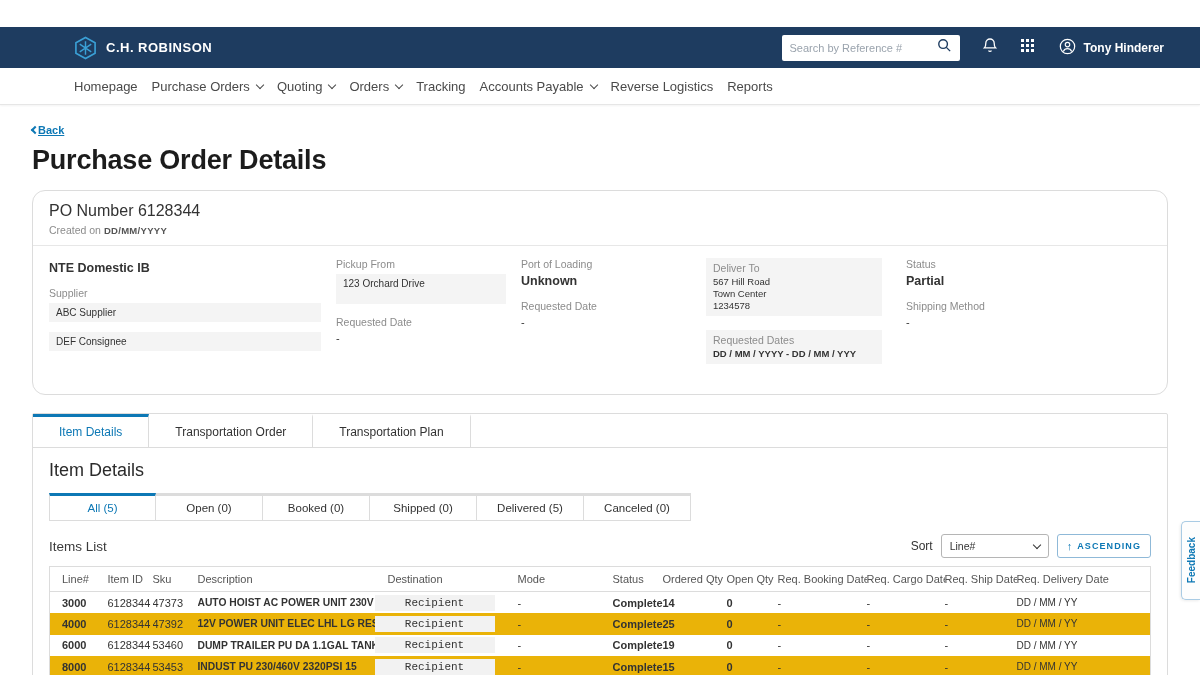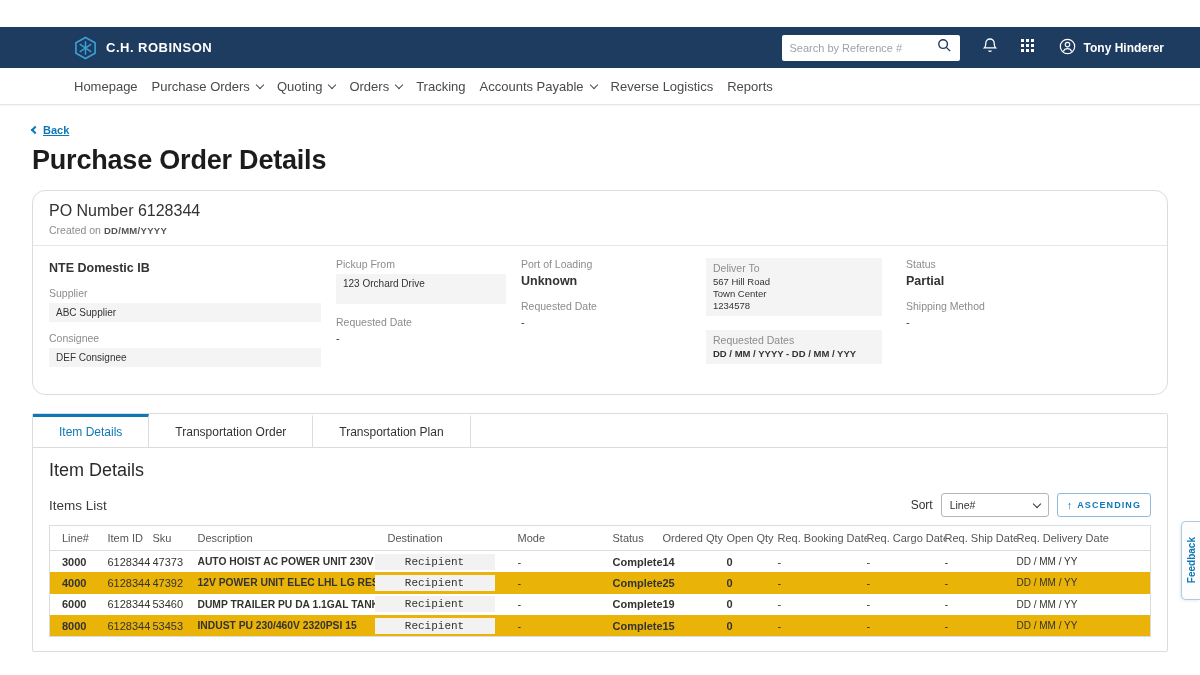--- a/index.html
+++ b/index.html
@@ -22,21 +22,21 @@
 
   
   .menubar { height:37px; background:#fff; display:flex; align-items:center; gap:14px; padding:0 74px;
     border-bottom:1px solid #e6e6e6; box-shadow:0 1px 2px rgba(0,0,0,.05); }
   .nav-item { display:flex; align-items:center; font-size:13px; color:#4a4a4a; cursor:pointer; white-space:nowrap; }
   .caret { width:6px; height:6px; border-right:1.5px solid #4a4a4a; border-bottom:1.5px solid #4a4a4a;
     transform:rotate(45deg); display:inline-block; margin-left:7px; margin-top:-3px; }
 
   
   .main { padding:14px 32px 0 32px; }
-  .back-link { display:inline-flex; align-items:center; gap:5px; color:#0d78b5; font-size:11px; font-weight:700; cursor:pointer;text-decoration:underline; }
+  .back-link { display:inline-flex; align-items:center; color:#0d78b5; font-size:11px; font-weight:700; cursor:pointer;text-decoration:underline; }
   .back-chev { width:6px; height:6px; border-left:2px solid #0d78b5; border-bottom:2px solid #0d78b5;
     transform:rotate(45deg); display:inline-block; }
   h1.page-title { font-size:27px; font-weight:700; color:#1c1c1c; margin:8px 0 14px 0; letter-spacing:-.2px; }
 
   
   .summary-card { border:1px solid #dcdcdc; border-radius:13px; background:#fff; }
   .po-head { padding:11px 16px 9px 16px; border-bottom:1px solid #e7e7e7; }
   .po-number { font-size:16px; color:#333; }
   .created-line { margin-top:4px; font-size:10.5px; color:#8c8c8c; }
   .created-line b { font-size:9.5px; color:#555; letter-spacing:.3px;text-align:center; }
@@ -210,21 +210,20 @@
       <div class="created-line">
         <span>Created on</span>
         <b>DD/MM/YYYY</b>
       </div>
     </div>
     <div class="info-row">
       <div class="col col1">
         <div class="type-name">NTE Domestic IB</div>
         <div class="lbl">Supplier</div>
         <div class="redact block-w">ABC Supplier</div>
-        <div class="lbl">Consignee</div>
         <div class="redact block-w">DEF Consignee</div>
       </div>
       <div class="col col2">
         <div class="lbl">Pickup From</div>
         <div class="redact pickup-block">123 Orchard Drive</div>
         <div class="lbl">Requested Date</div>
         <div class="val">-</div>
       </div>
       <div class="col col3">
         <div class="lbl">Port of Loading</div>
@@ -257,20 +256,28 @@
 
   
   <div class="tabs-card">
     <div class="tab-bar" id="tab-bar">
         <div class="tab active">Item Details</div>
         <div class="tab">Transportation Order</div>
         <div class="tab">Transportation Plan</div>
       </div>
     <div class="tabs-body">
       <div class="section-title">Item Details</div>
+      <div class="subtab-bar" id="subtab-bar">
+          <div class="subtab active">All (5)</div>
+          <div class="subtab">Open (0)</div>
+          <div class="subtab">Booked (0)</div>
+          <div class="subtab">Shipped (0)</div>
+          <div class="subtab">Delivered (5)</div>
+          <div class="subtab">Canceled (0)</div>
+        </div>
       <div class="list-head">
         <div class="list-title">Items List</div>
         <div class="sort-wrap">
           <span class="sort-lbl">Sort</span>
           <div class="sort-select">
             <span>Line#</span>
             <span class="caret"></span>
           </div>
           <button class="asc-btn">
             <span class="asc-arrow">↑</span>

